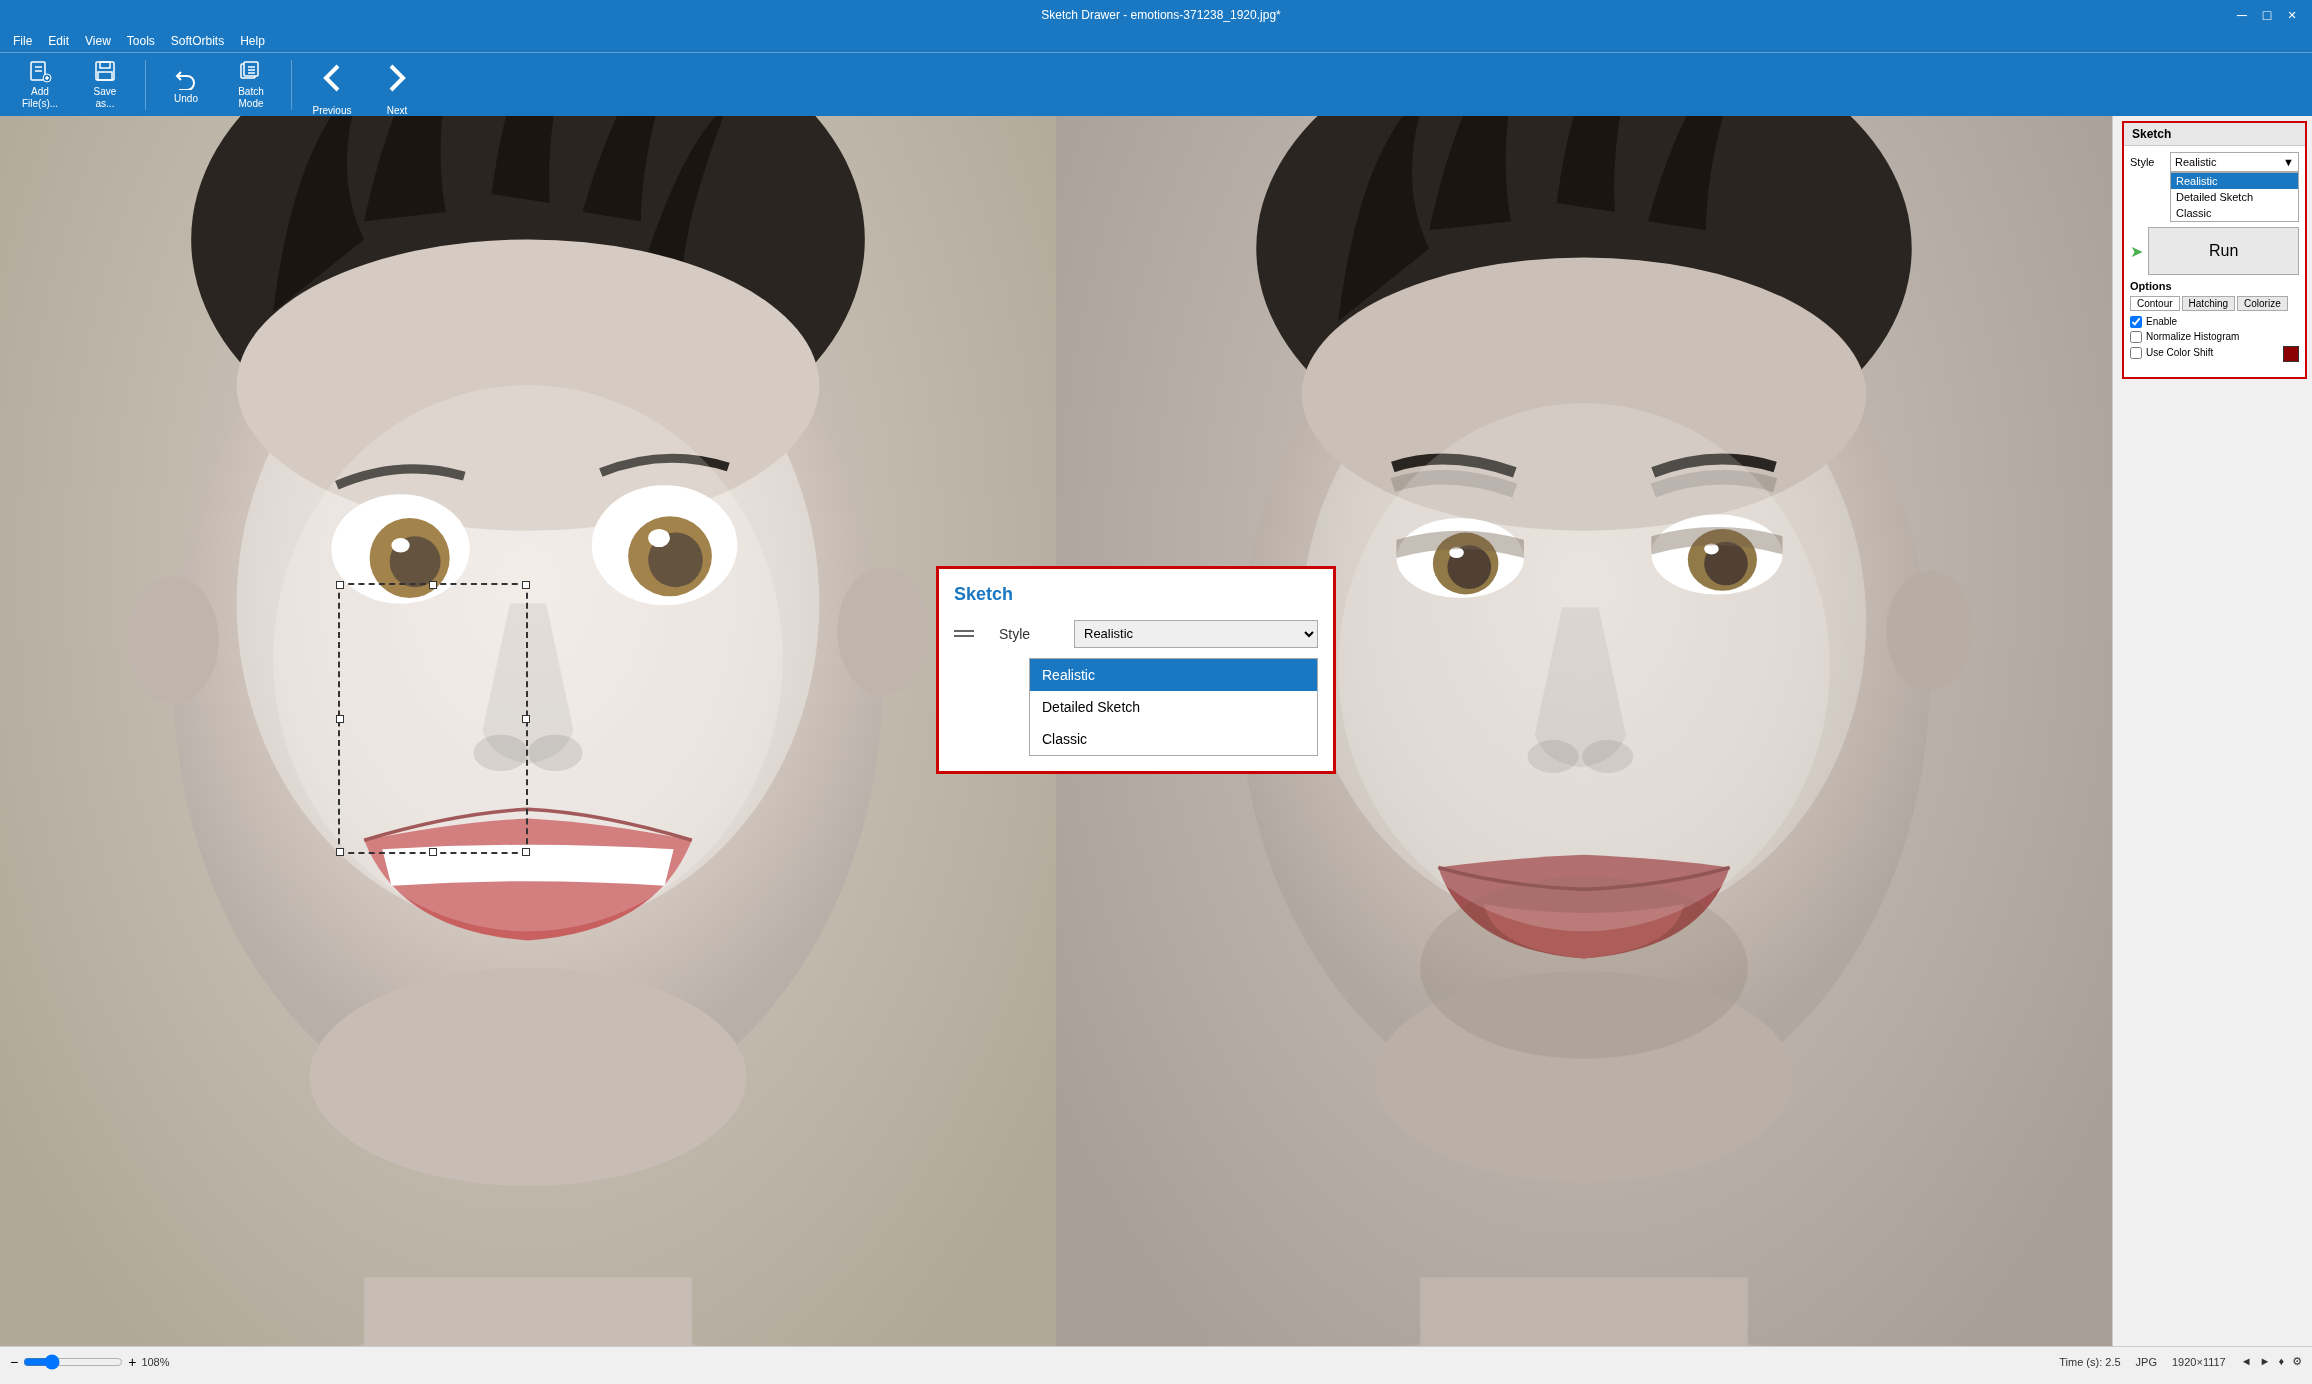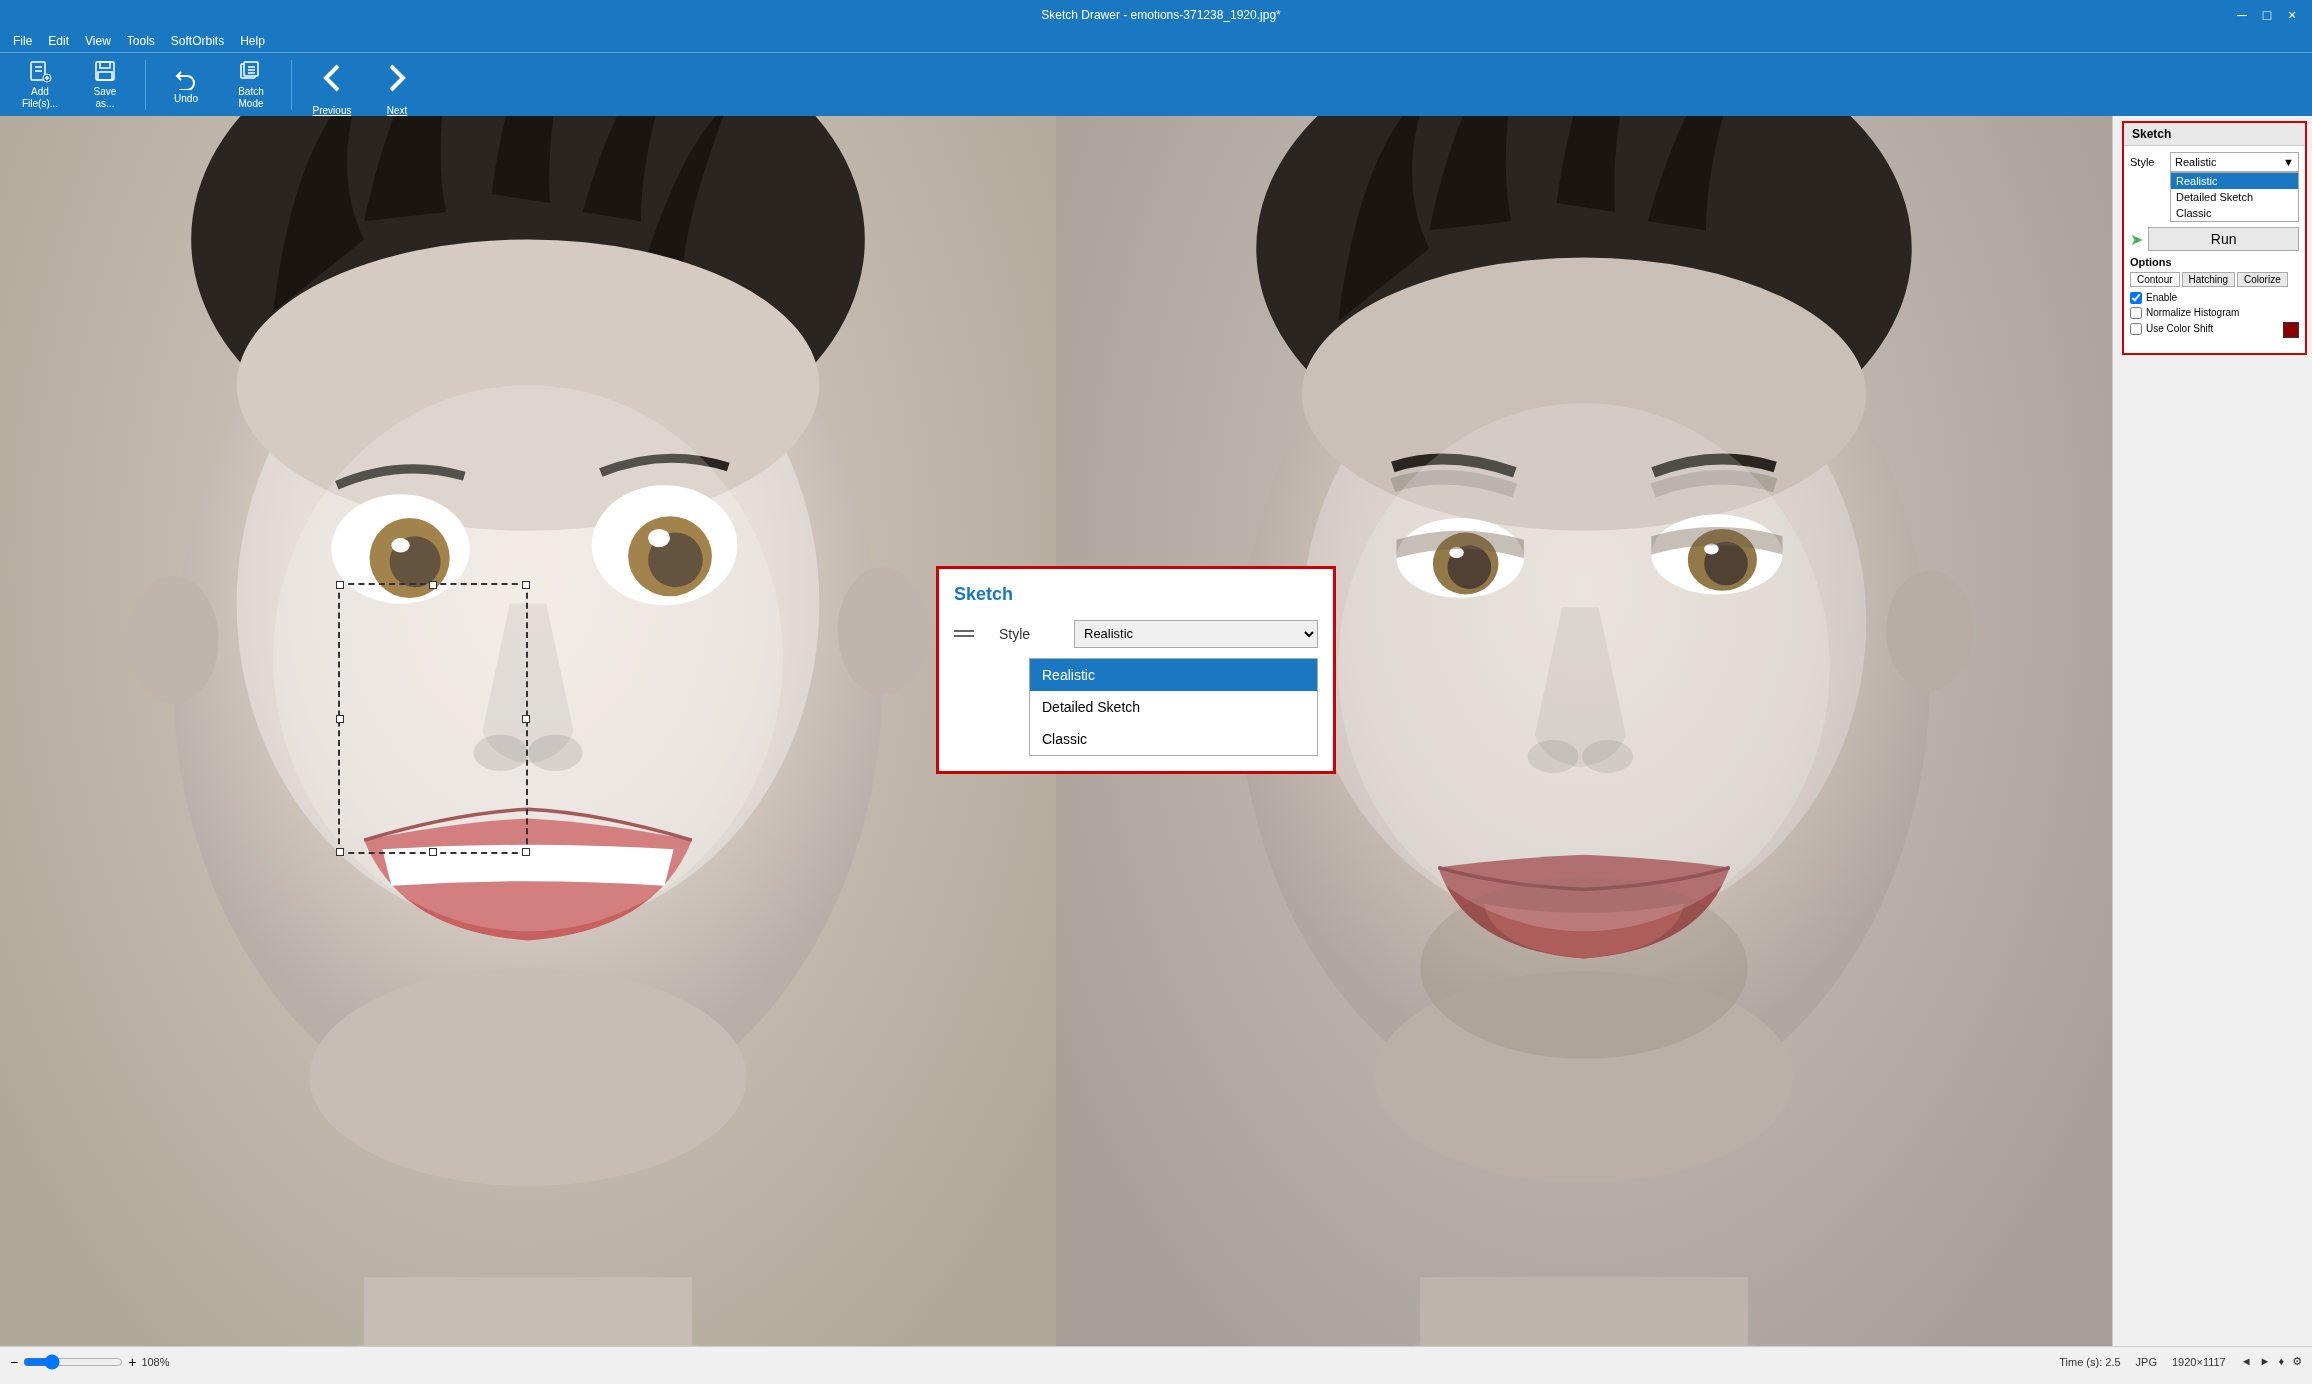--- a/index.html
+++ b/index.html
@@ -48,21 +48,21 @@
     .toolbar-btn {
       display: flex; flex-direction: column; align-items: center; justify-content: center;
       width: 60px; height: 62px; background: none; border: none; color: white;
       cursor: pointer; font-size: 11px; gap: 3px;
     }
     .toolbar-btn svg { width: 24px; height: 24px; }
     .toolbar-separator { width: 1px; height: 50px; background: rgba(255,255,255,0.3); margin: 0 5px; }
     .toolbar-nav-btn {
       display: flex; flex-direction: column; justify-content: center;
       width: 60px; height: 62px; background: none; border: none; color: white;
-      cursor: pointer; font-size: 11px; gap: 3px; text-decoration: underline;
+      cursor: pointer; font-size: 11px; gap: 3px;
     }
 
     
     .main-content {
       display: flex;
       height: calc(1384px - 30px - 22px - 72px - 30px);
       background: #c8c8c8;
       position: relative;
     }
 
@@ -230,22 +230,22 @@
     }
     .rp-run-arrow {
       color: #4caf50;
       font-size: 16px;
       margin-right: 5px;
     }
     .rp-run-btn {
       flex: 1;
       background: #e8e8e8;
       border: 1px solid #aaa;
-      padding: 3px;
-      font-size: 14px;
+      padding: 14px;
+      font-size: 16px;
       cursor: pointer;
       text-align: center;
     }
 
     .rp-options-title { font-size: 11px; font-weight: bold; margin-bottom: 4px; }
     .rp-tabs { display: flex; gap: 2px; margin-bottom: 5px; }
     .rp-tab {
       padding: 1px 6px;
       font-size: 10px;
       border: 1px solid #aaa;

